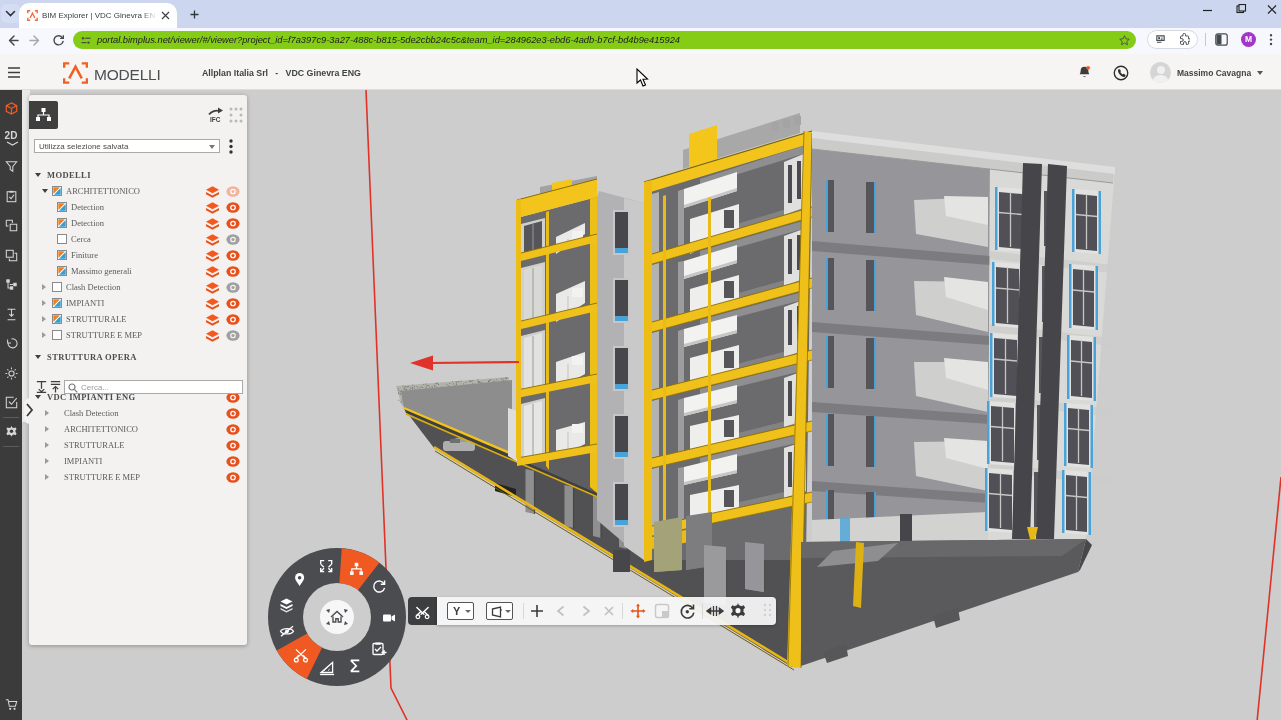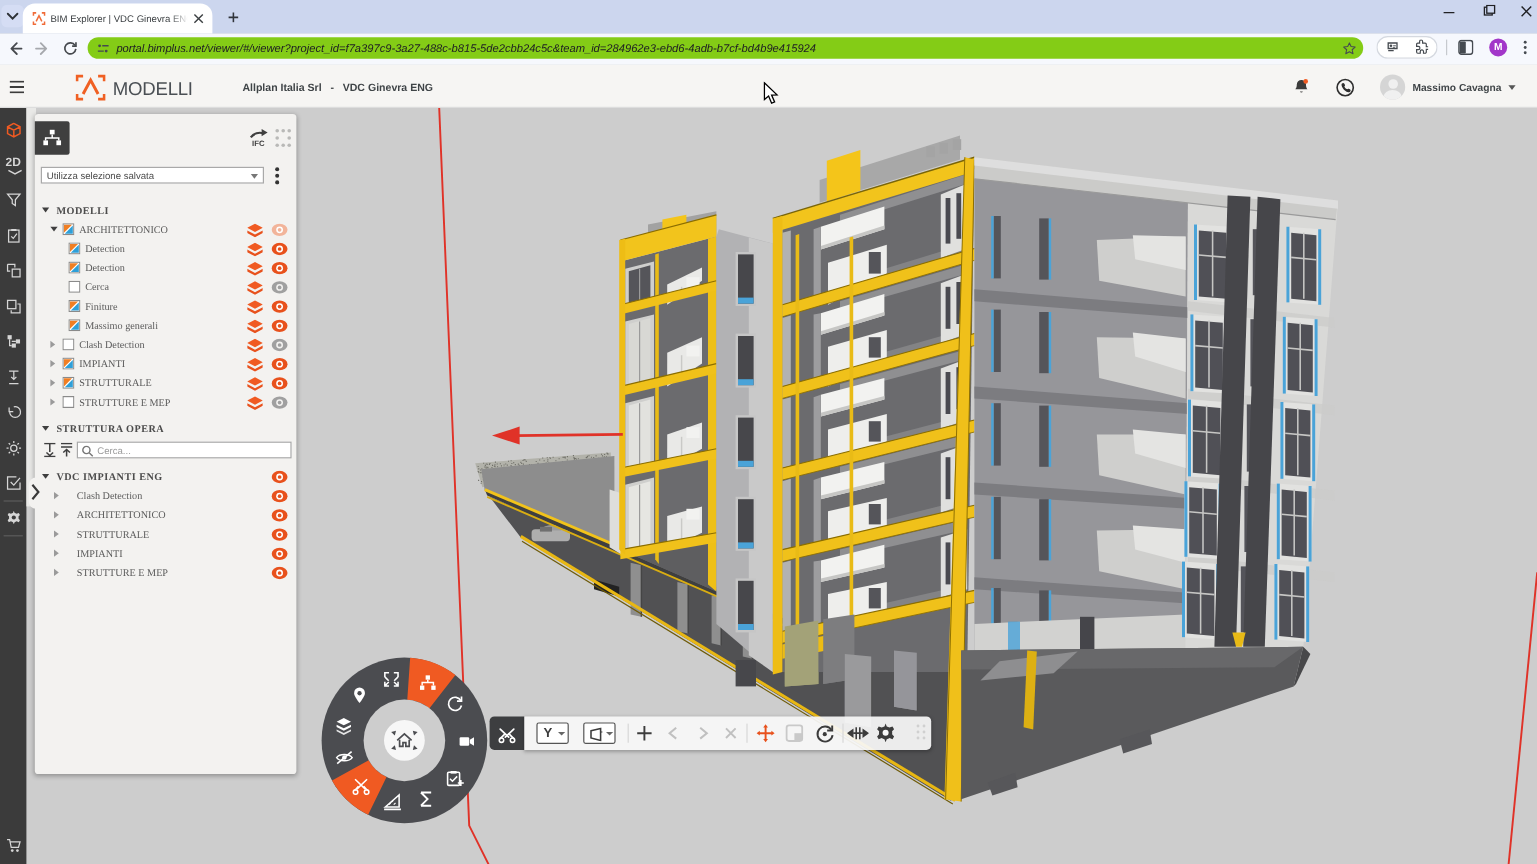--- a/index.html
+++ b/index.html
@@ -798,21 +798,21 @@
         </div>
 <div class="row" style="top:374px">
           <div class="tri-r" style="left:16px"></div>
           <div class="lbl" style="left:35px">STRUTTURE E MEP</div>
           <svg class="eye" width="14" height="11" viewBox="0 0 15 12">
             <ellipse cx="7.5" cy="6" rx="7.2" ry="5.6" fill="#e8511c"></ellipse>
             <circle cx="7.5" cy="6" r="3.1" fill="#fff"></circle>
             <circle cx="7.5" cy="6" r="1.7" fill="#e8511c"></circle>
           </svg>
         </div>
-<div class="abs" style="left:0;top:272px;width:210px;height:18px">
+<div class="abs" style="left:0;top:284px;width:210px;height:18px">
   <svg class="abs" style="left:7px;top:2px" width="11" height="12" viewBox="0 0 13 14">
             <path d="M1,0.5 h11 M6.5,1 v8 M3.2,9.5 l3.3,3 3.3,-3 M1,13.5 h11" stroke="#3f3f3f" stroke-width="1.5" fill="none"></path>
           </svg>
   <svg class="abs" style="left:21px;top:2px" width="11" height="12" viewBox="0 0 13 14">
             <path d="M1,0.5 h11 M1,4 h11 M6.5,13.5 v-6 M3.2,9.5 l3.3,-3 3.3,3" stroke="#3f3f3f" stroke-width="1.5" fill="none"></path>
           </svg>
   <div class="abs" style="left:35px;top:1px;width:179px;height:14px;background:#fff;border:1px solid #a9a9a9">
      <svg class="abs" style="left:3px;top:2px" width="10" height="10">
               <circle cx="4" cy="4" r="3" fill="none" stroke="#777" stroke-width="1.2"></circle>
               <line x1="6.3" y1="6.3" x2="9.3" y2="9.3" stroke="#777" stroke-width="1.2"></line>

